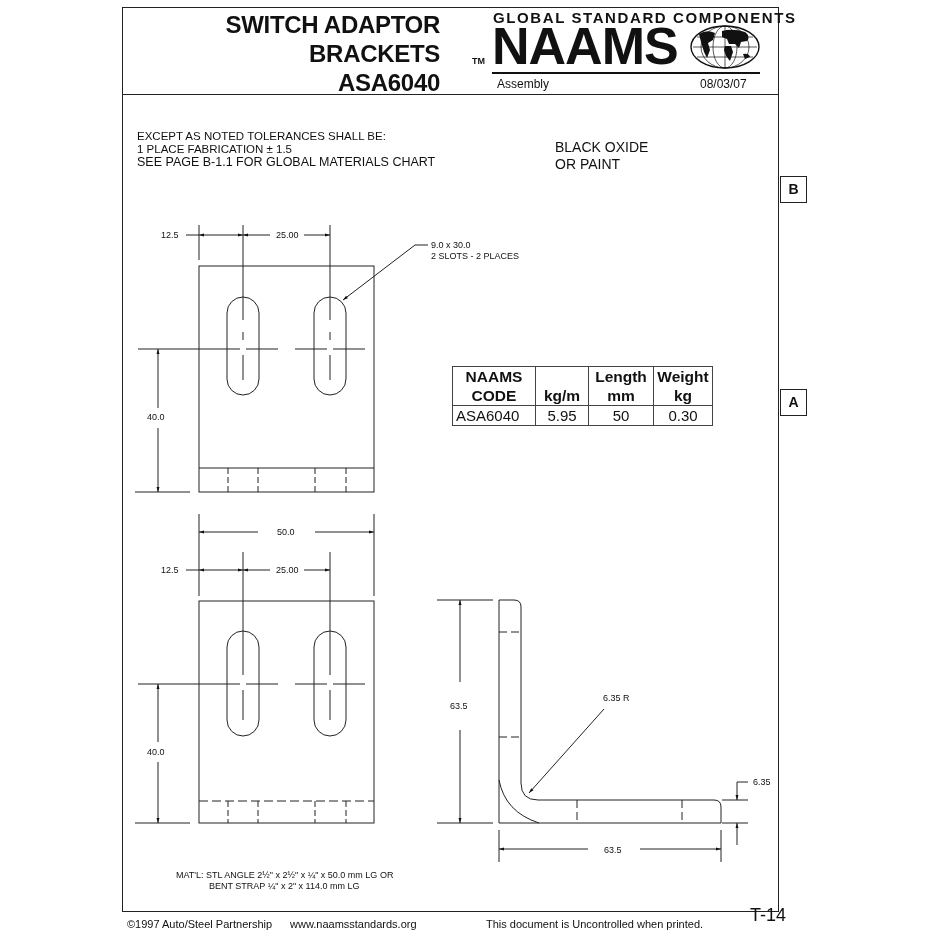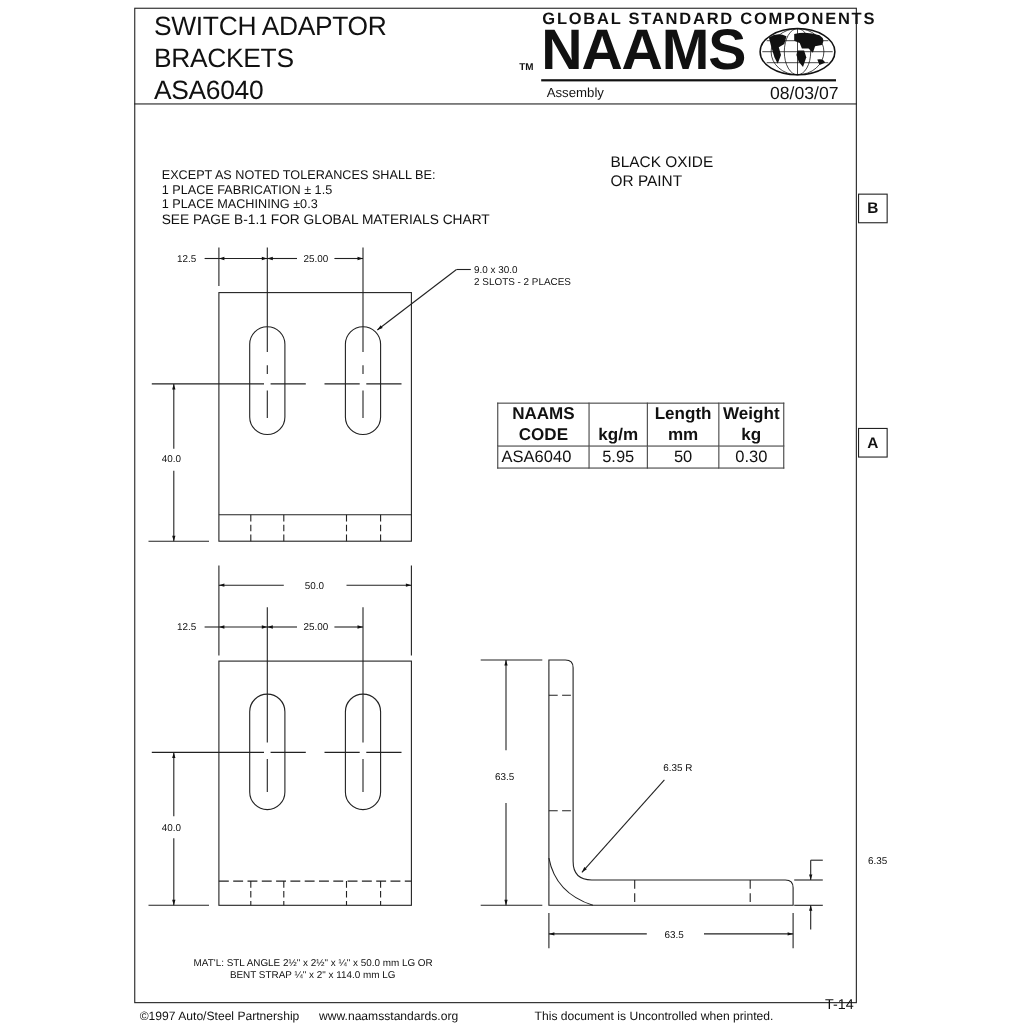--- a/index.html
+++ b/index.html
@@ -1,39 +1,39 @@
 <!DOCTYPE html>
 <html><head>
 <meta charset="utf-8">
 <style>
   html, body { margin:0; padding:0; background:#fff; }
   body { width:940px; height:940px; position:relative; overflow:hidden; font-family:"Liberation Sans", sans-serif; color:#111; }
   .frame { position:absolute; left:122px; top:7px; width:657px; height:905px; border:1.5px solid #222; box-sizing:border-box; }
   .hdr-line { position:absolute; left:122px; top:94px; width:657px; height:0; border-top:1.5px solid #222; }
-  .title { position:absolute; left:140px; top:10px; width:300px; text-align:left; font-weight:normal; font-size:24px; line-height:29px; letter-spacing:-0.3px; }
+  .title { position:absolute; left:140px; top:10px; width:300px; text-align:right; font-weight:bold; font-size:24px; line-height:29px; letter-spacing:-0.3px; }
   .gsc { position:absolute; left:493px; top:9px; font-weight:bold; font-size:15px; letter-spacing:1.6px; }
   .naams { position:absolute; left:492px; top:20px; font-weight:bold; font-size:52px; line-height:52px; letter-spacing:-1px; }
   .tm { position:absolute; left:472px; top:56px; font-weight:bold; font-size:9px; }
   .globe { position:absolute; left:689px; top:24px; }
   .logo-rule { position:absolute; left:492px; top:72px; width:268px; border-top:2px solid #111; }
   .assembly { position:absolute; left:497px; top:77px; font-size:12px; }
-  .date { position:absolute; left:700px; top:77px; font-size:16px; }
-  .notes { position:absolute; left:147px; top:130px; font-size:11.5px; line-height:13.2px;margin-top:24px; }
+  .date { position:absolute; left:700px; top:77px; font-size:12px; }
+  .notes { position:absolute; left:137px; top:130px; font-size:11.5px; line-height:13.2px; }
   .notes div:last-child { font-size:12.5px; }
   .finish { position:absolute; left:555px; top:139px; font-size:14px; line-height:17px; }
   .zone { position:absolute; left:780px; width:27px; height:27px; border:1.3px solid #222; box-sizing:border-box; text-align:center; font-weight:bold; font-size:14px; line-height:25px; background:#fff; }
   table.spec { position:absolute; left:452px; top:366px; border-collapse:collapse; font-size:15px; }
   table.spec td, table.spec th { border:1px solid #444; padding:0 3px; }
   table.spec th { font-weight:bold; font-size:15.5px; line-height:19px; vertical-align:bottom; height:38px; }
   table.spec td { height:19px; line-height:19px; text-align:center; }
   .dim { font-size:9px; position:absolute; background:#fff; padding:0 1px; }
   .matl { position:absolute; left:176px; top:870px; font-size:9px; line-height:11px; }
   .matl div:last-child { padding-left:33px; }
   .footer { position:absolute; top:918px; font-size:11px; }
-  .pagenum { position:absolute; left:750px; top:905px; font-size:13px; }
+  .pagenum { position:absolute; left:750px; top:905px; font-size:18px; }
   svg.draw { position:absolute; left:0; top:0; }
 </style>
 </head>
 <body>
 
 <div class="frame"></div>
 <div class="hdr-line"></div>
 
 <div class="title">
   <div>SWITCH ADAPTOR</div>
@@ -61,21 +61,20 @@
     <path d="M54 30 Q60 29 61 33 L56 35 Z"></path>
   </g>
 </svg>
 <div class="logo-rule"></div>
 <div class="assembly">Assembly</div>
 <div class="date">08/03/07</div>
 
 <div class="notes">
   <div>EXCEPT AS NOTED TOLERANCES SHALL BE:</div>
   <div>1 PLACE FABRICATION ± 1.5</div>
-  <div>1 PLACE MACHINING ±0.3</div>
   <div>SEE PAGE B-1.1 FOR GLOBAL MATERIALS CHART</div>
 </div>
 
 <div class="finish">
   <div>BLACK OXIDE</div>
   <div>OR PAINT</div>
 </div>
 
 <div class="zone" style="top:176px;">B</div>
 <div class="zone" style="top:389px;">A</div>
@@ -223,21 +222,21 @@
   <div>2 SLOTS - 2 PLACES</div>
 </div>
 
 <div class="dim" style="left:276px; top:527px;">50.0</div>
 <div class="dim" style="left:160px; top:565px;">12.5</div>
 <div class="dim" style="left:275px; top:565px;">25.00</div>
 <div class="dim" style="left:146px; top:747px;">40.0</div>
 
 <div class="dim" style="left:449px; top:701px;">63.5</div>
 <div class="dim" style="left:602px; top:693px;">6.35 R</div>
-<div class="dim" style="left:752px; top:777px;margin-left:36px;">6.35</div>
+<div class="dim" style="left:752px; top:777px;">6.35</div>
 <div class="dim" style="left:603px; top:845px;">63.5</div>
 
 <div class="matl">
   <div>MAT'L: STL ANGLE 2½" x 2½" x ¼" x 50.0 mm LG OR</div>
   <div>BENT STRAP ¼" x 2" x 114.0 mm LG</div>
 </div>
 
 <div class="footer" style="left:127px;">©1997 Auto/Steel Partnership</div>
 <div class="footer" style="left:290px;">www.naamsstandards.org</div>
 <div class="footer" style="left:486px;">This document is Uncontrolled when printed.</div>

